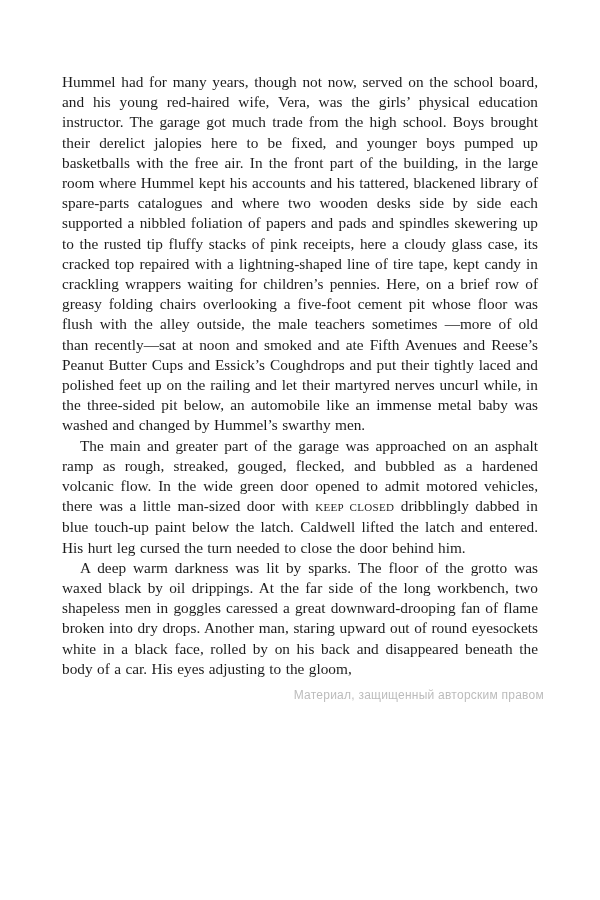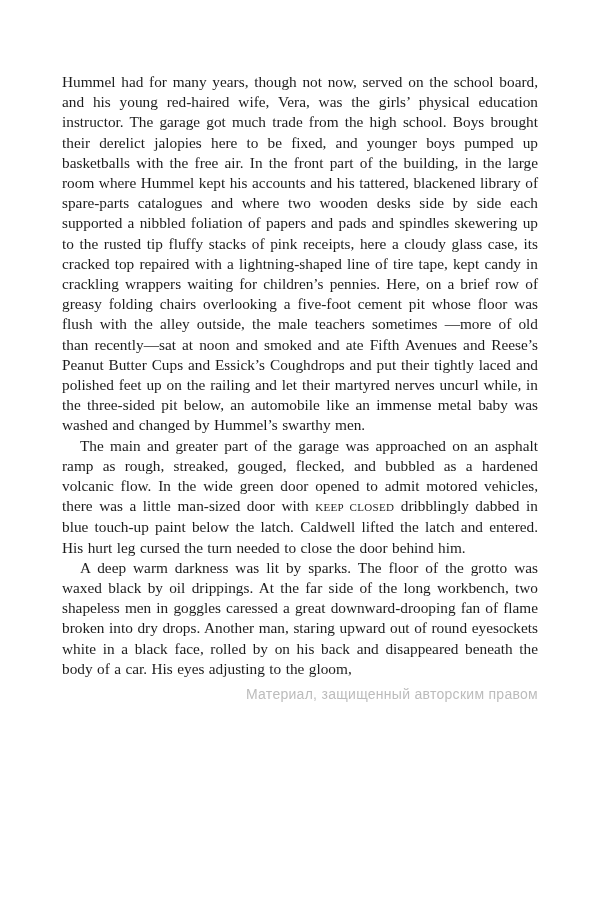--- a/index.html
+++ b/index.html
@@ -33,24 +33,24 @@
   }
   .para.indent {
     text-indent: 18px;
   }
   .smallcaps {
     font-size: 0.72em;
     letter-spacing: 0.03em;
   }
   .watermark {
     position: absolute;
-    right: 62px;
+    right: 56px;
     bottom: 14px;
     font-family: "Liberation Sans", "DejaVu Sans", sans-serif;
-    font-size: 14px;
+    font-size: 12px;
     color: #bcbcbc;
     letter-spacing: 0.02em;
   }
 </style>
 </head>
 <body>
 
 <div class="page">
 
   <div class="text-block">

